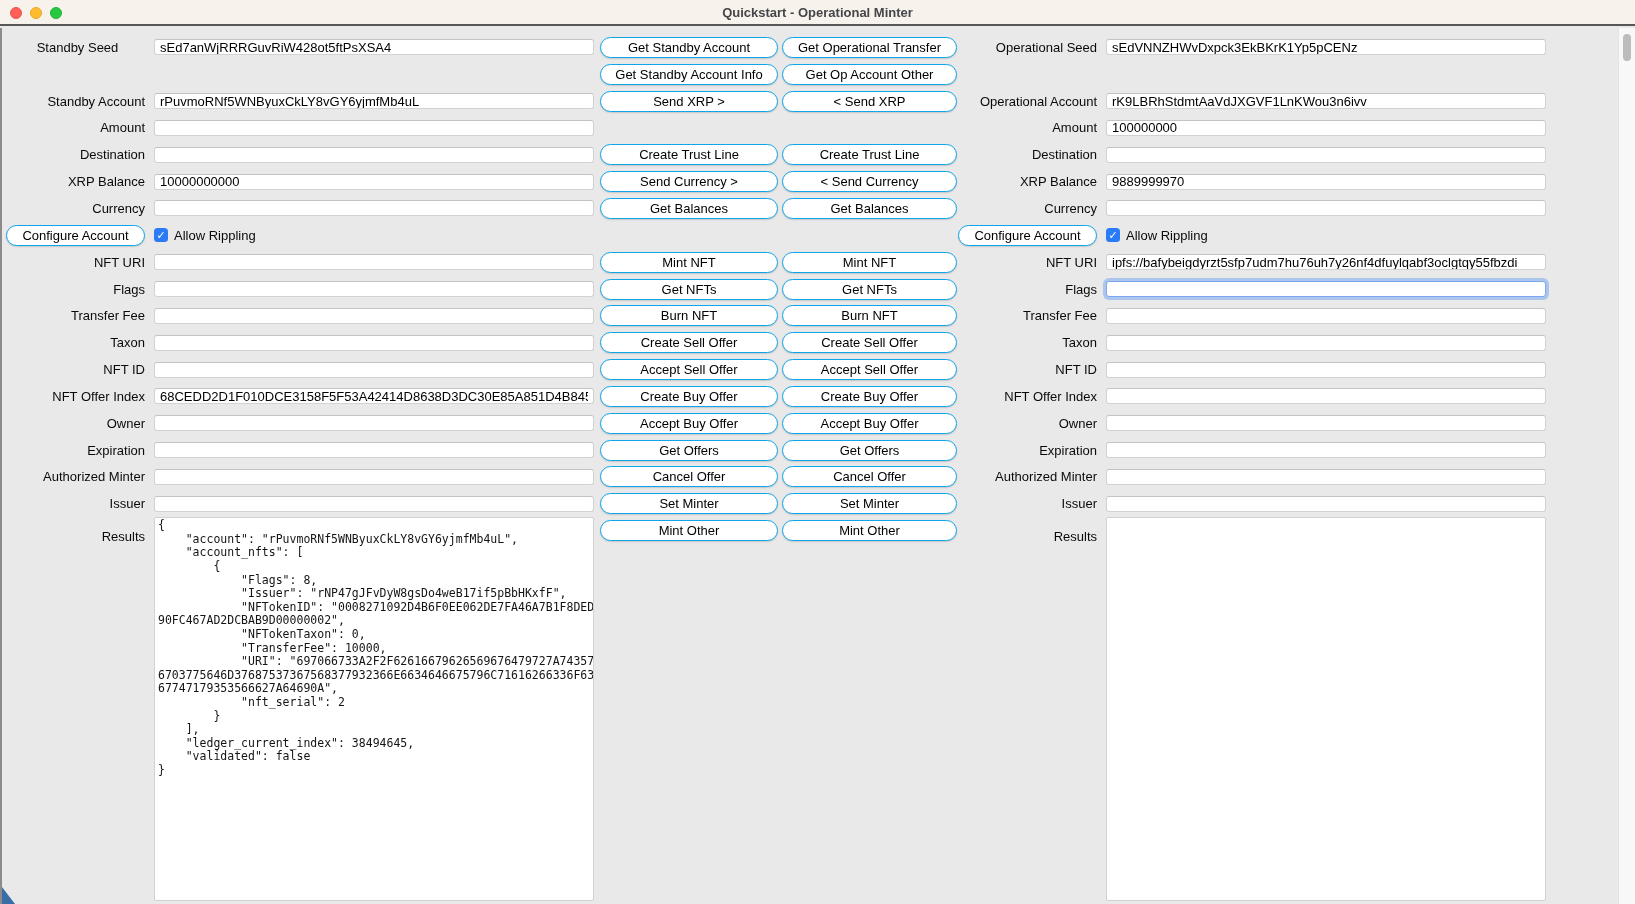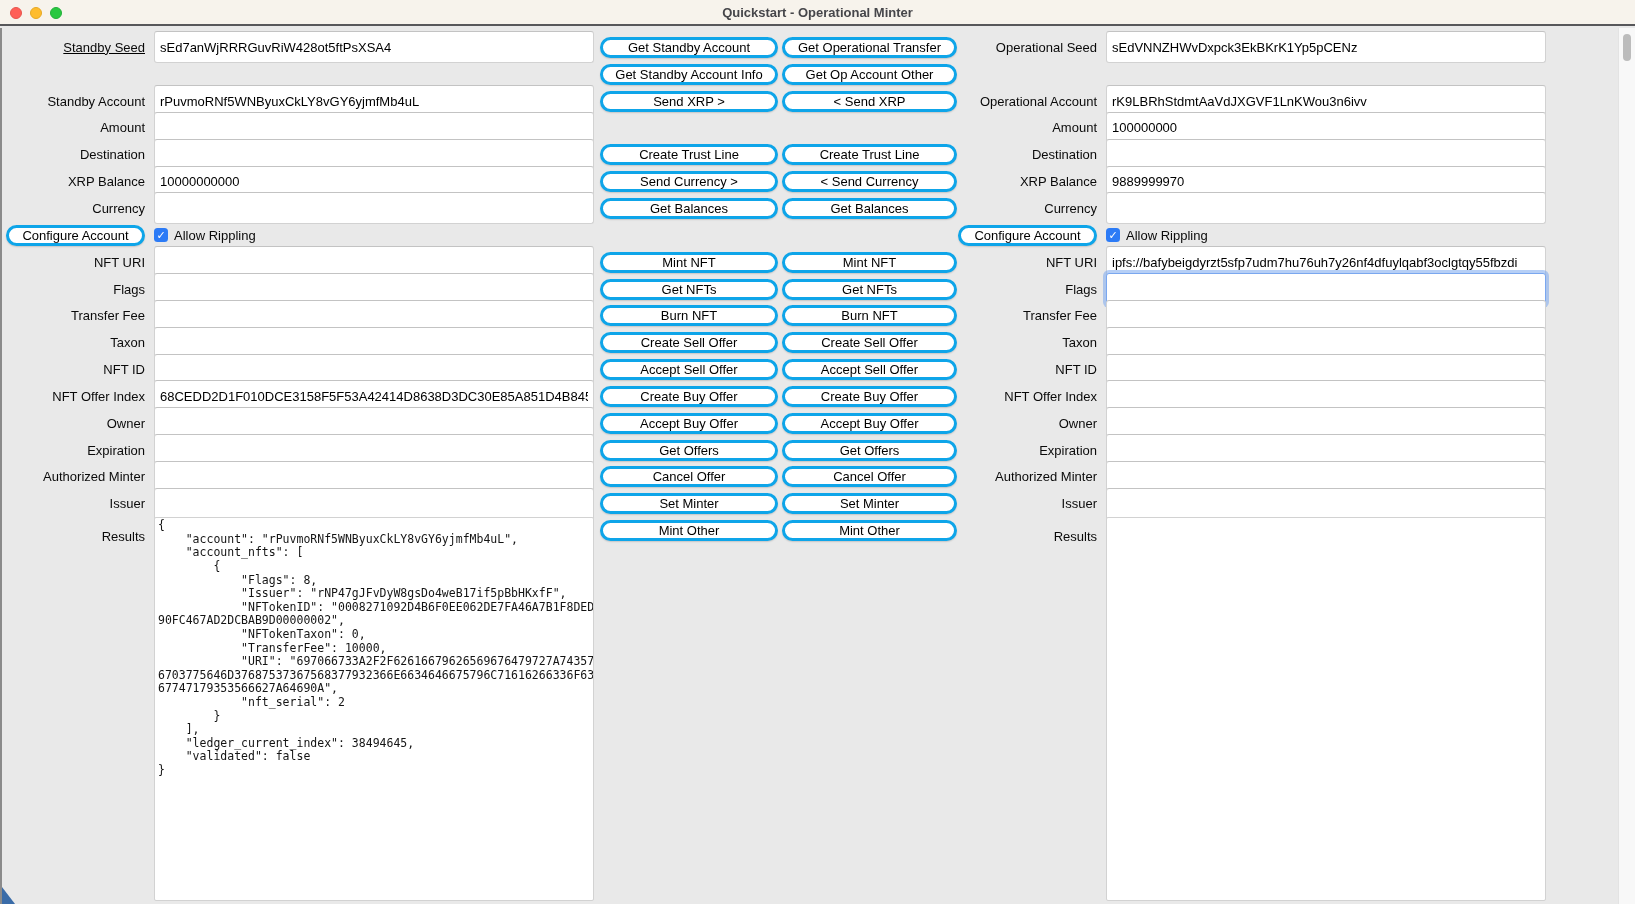--- a/index.html
+++ b/index.html
@@ -26,30 +26,30 @@
   .slot.top { align-items:flex-end; padding-top:3px; }
 
   .labels-left  { left:2px;    width:146px; }
   .fields-left  { left:152px;  width:440px; }
   .btns-a       { left:598px;  width:178px; }
   .btns-b       { left:780px;  width:175px; }
   .labels-right { left:956px;  width:144px; }
   .fields-right { left:1104px; width:440px; }
 
   .labels-left .slot, .labels-right .slot { justify-content:flex-end; padding-right:5px; }
-  .labels-left .slot.align-left { justify-content:flex-end; padding-left:6px;text-decoration:underline; }
+  .labels-left .slot.align-left { justify-content:center; padding-left:6px; }
 
   .label { font-size:13px; color:#0a0a0a; white-space:nowrap; }
 
-  .field { width:100%; height:32px; background:#fff; border:1px solid #d2d2d2; border-top-color:#c3c3c3;
+  .field { width:100%; height:16px; background:#fff; border:1px solid #d2d2d2; border-top-color:#c3c3c3;
            border-radius:3px; font-size:13px; font-family:"Liberation Sans","DejaVu Sans",sans-serif;
            padding:0 5px; color:#000; outline:none; }
   .field.focused { border:1px solid #7aa7ef; box-shadow:0 0 0 3px rgba(122,167,239,0.55); }
 
-  .btn { width:100%; height:21px; background:#fff; border:3px solid #0ea5e9; border-radius:10.5px;
+  .btn { width:100%; height:21px; background:#fff; border:1px solid #0ea5e9; border-radius:10.5px;
          font-size:13px; font-family:"Liberation Sans","DejaVu Sans",sans-serif; color:#000;
          box-shadow:0 1px 1.5px rgba(0,0,0,0.15); cursor:default; }
   .btn.config { width:139px; }
 
   .checkbox-row { display:flex; align-items:center; gap:6px; }
   .checkbox { width:14px; height:14px; border-radius:3.5px; background:#2c7bf6; color:#fff;
               display:flex; align-items:center; justify-content:center; font-size:11px; line-height:1; }
 
   .results-slot { height:auto; align-items:flex-start; }
   .results-box { width:100%; height:384px; background:#fff; border:1px solid #d2d2d2; border-radius:2px;

